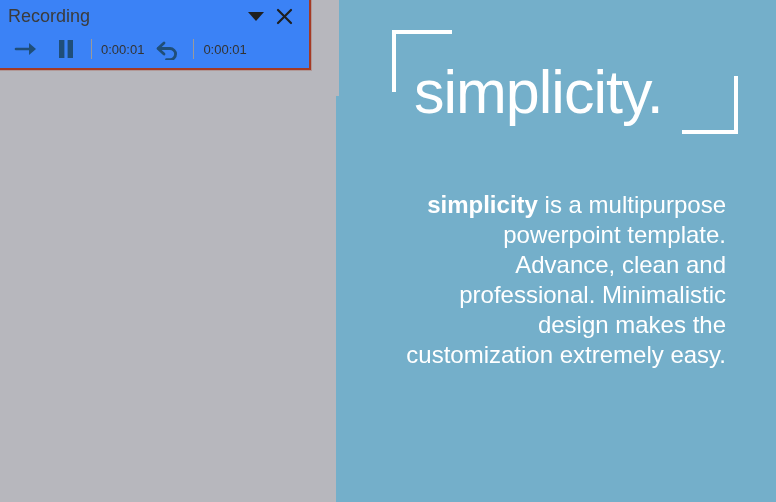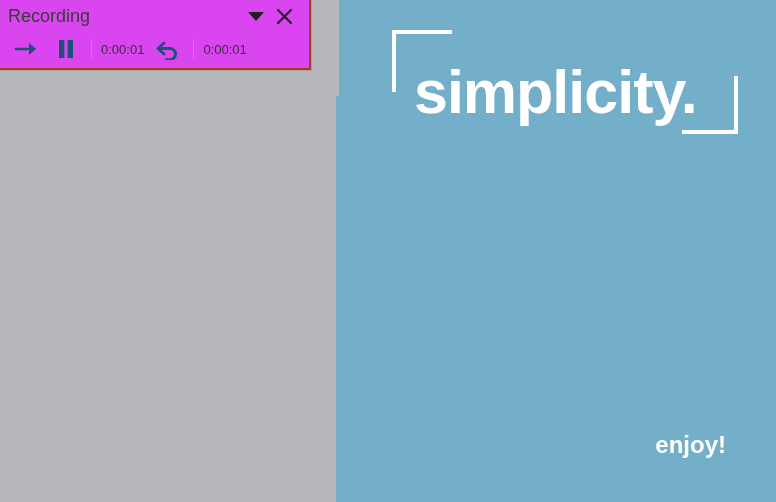--- a/index.html
+++ b/index.html
@@ -73,21 +73,21 @@
     border-bottom: 4px solid #ffffff;
   }
   .slide-title {
     position: absolute;
     left: 28px;
     top: 36px;
     width: 320px;
     margin: 0;
     color: #ffffff;
     font-size: 61px;
-    font-weight: bold;
+    font-weight: normal;
     line-height: 1;
     letter-spacing: -1px;
     white-space: nowrap;
   }
 
   
   .body-copy {
     position: absolute;
     left: 400px;
     top: 190px;
@@ -115,21 +115,21 @@
     line-height: 30px;
   }
 
   
   .rec-toolbar {
     position: absolute;
     left: 0px;
     top: 0px;
     width: 311px;
     height: 70px;
-    background: #d946ef;
+    background: #3b82f6;
     border: 2px solid #a53a24;
     border-left: 0;
     border-top: 0;
     box-sizing: border-box;
     box-shadow: 0 0 0 1px rgba(165,58,36,0.25);
   }
   .rec-titlebar {
     position: relative;
     height: 32px;
     display: flex;
@@ -210,22 +210,22 @@
 
   <div class="blue-panel"></div>
   <div class="blue-panel-notch"></div>
 
   <div class="title-block">
     <div class="bracket bracket-tl"></div>
     <div class="bracket bracket-br"></div>
     <h1 class="slide-title">simplicity.</h1>
   </div>
 
-
-  <p class="enjoy">enjoy!</p>
+  <p class="body-copy"><span class="lead">simplicity</span><span> is a multipurpose powerpoint template. Advance, clean and professional. Minimalistic design makes the customization extremely easy.</span></p>
+
 
   <div class="rec-toolbar">
 
     <div class="rec-titlebar">
       <span class="rec-title">Recording</span>
       <span class="rec-titlebar-spacer"></span>
 
       <span class="rec-chevron">
         <svg width="20" height="14" viewBox="0 0 20 14">
           <polygon points="2,3 18,3 10,12" fill="#1f1f1f"></polygon>

